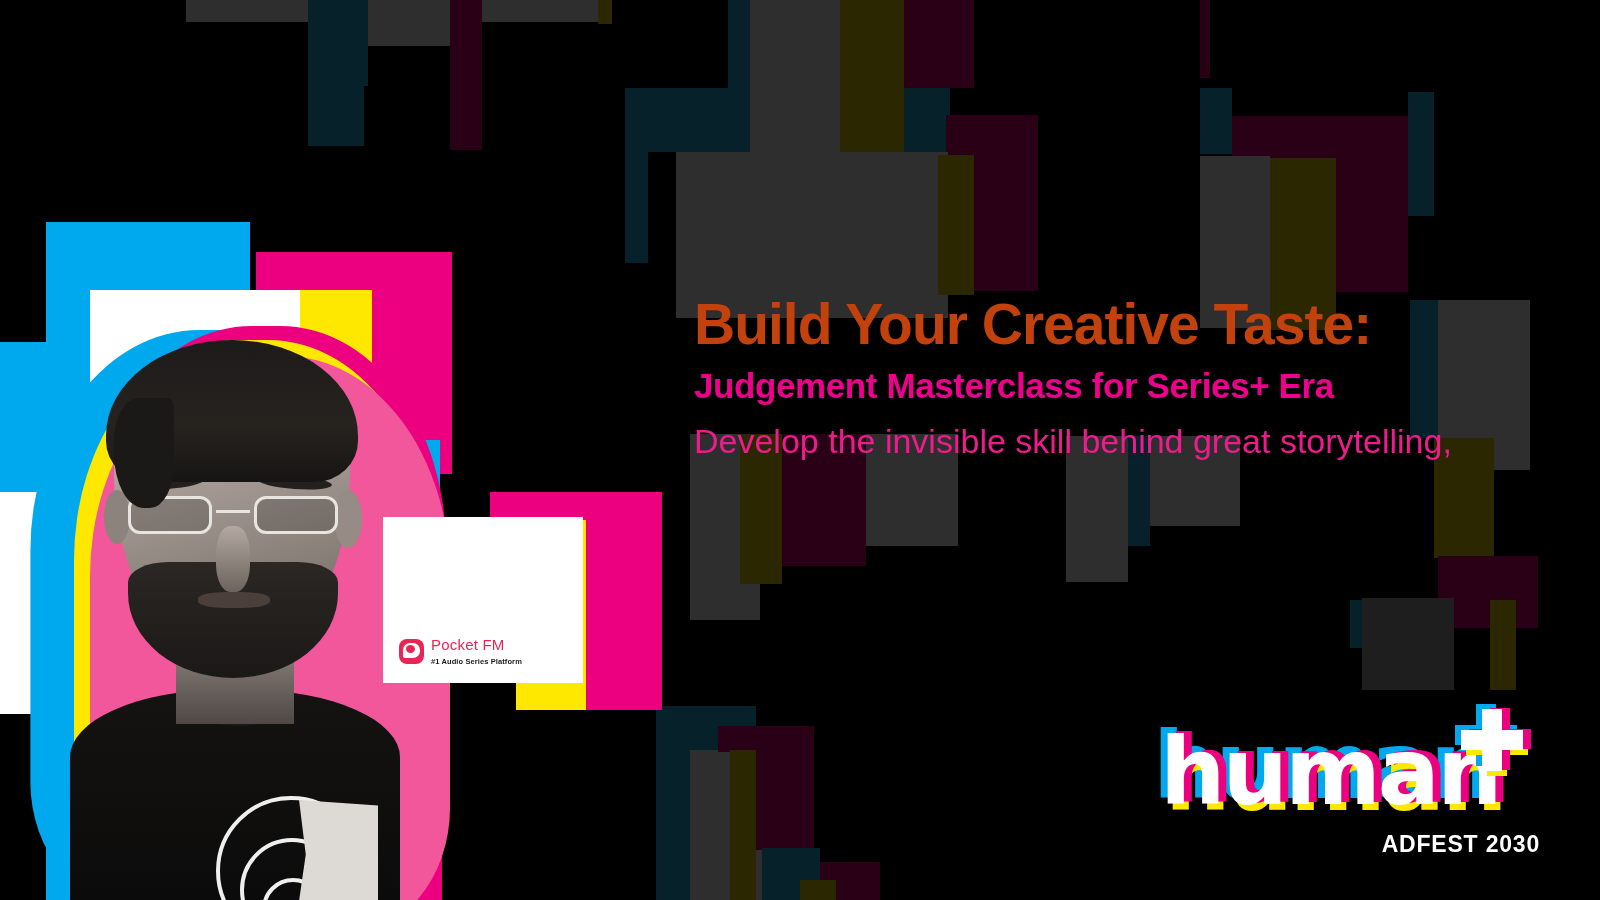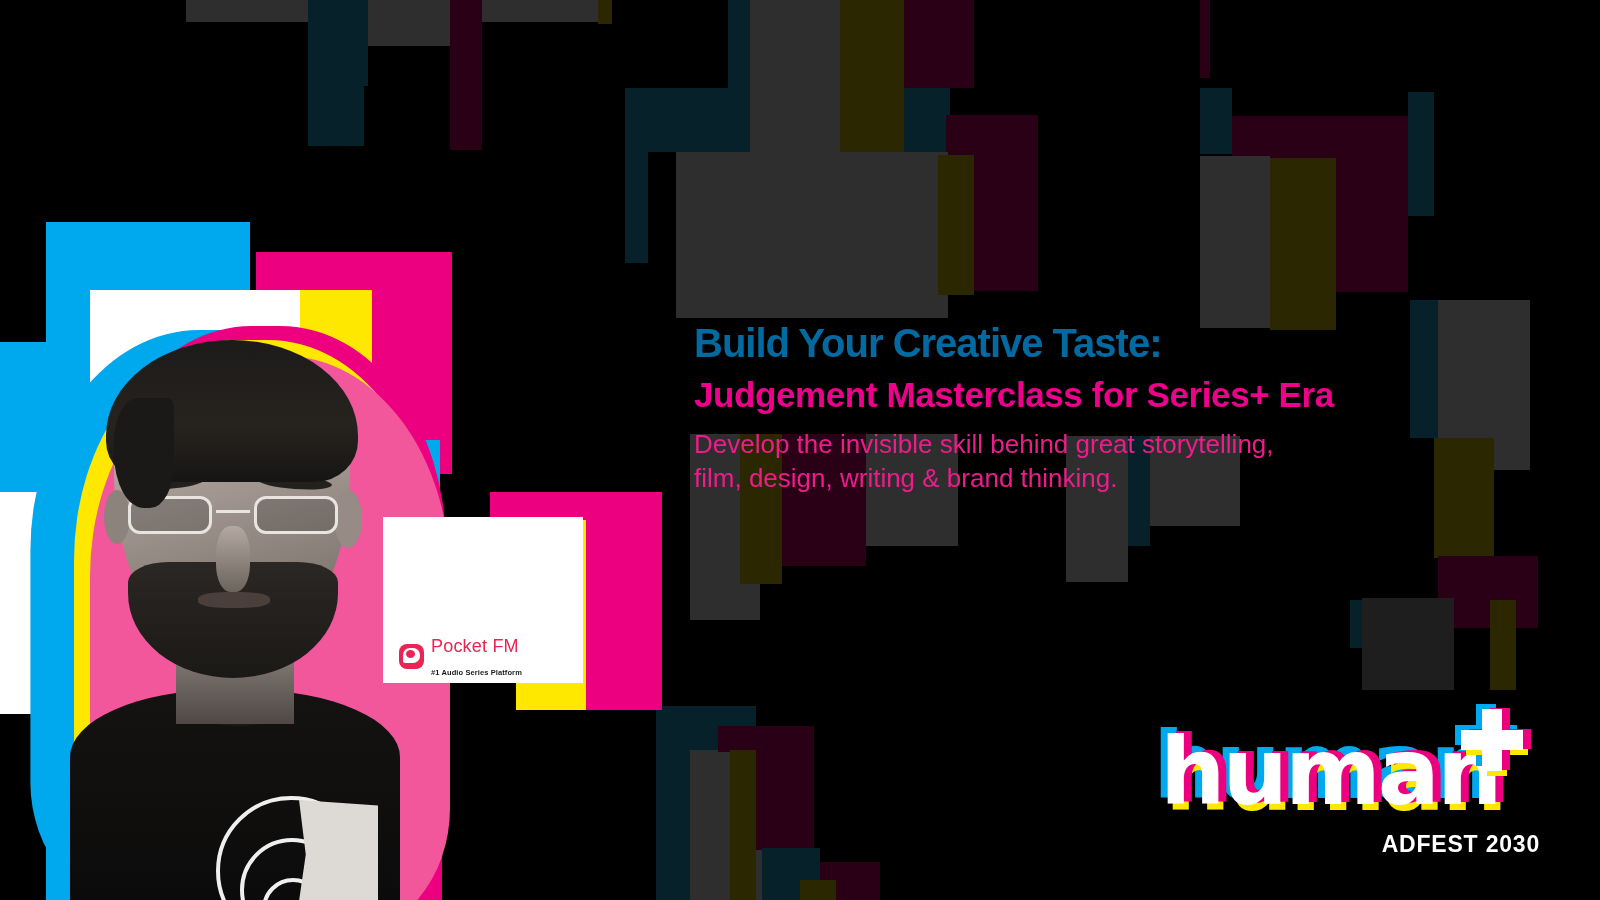--- a/index.html
+++ b/index.html
@@ -86,39 +86,39 @@
   #pfm-icon{ width:25px; height:25px; border-radius:8px; background:#E82554; position:relative; }
   #pfm-icon .bubble{
     position:absolute; left:4px; top:4px; width:17px; height:15px;
     background:#ffffff; border-radius:7px 7px 7px 2px;
   }
   #pfm-icon .bubble:after{
     content:""; position:absolute; left:3px; top:2px; width:9px; height:8px;
     background:#E82554; border-radius:50%;
   }
   #pfm-text{ line-height:1; }
-  #pfm-name{ font-size:18px; font-weight:400; color:#E82554; letter-spacing:.2px; }
-  #pfm-tag{ font-size:7.5px; font-weight:600; color:#1a1a1a; margin-top:14px; letter-spacing:.1px; }
+  #pfm-name{ font-size:15px; font-weight:400; color:#E82554; letter-spacing:.2px; }
+  #pfm-tag{ font-size:7.5px; font-weight:600; color:#1a1a1a; margin-top:6px; letter-spacing:.1px; }
 
   
   #copy { position:absolute; left:694px; top:282px; width:870px; }
   #kicker{
     display:inline-block; color:#ffffff; font-size:25px; font-weight:700;
     letter-spacing:.6px; line-height:1.1;
   }
   #headline{
-    color:#0369a1; font-size:40px; font-weight:700; letter-spacing:-1px;
-    line-height:1.08; margin-top:40px; white-space:nowrap;
+    color:#c2410c; font-size:57px; font-weight:700; letter-spacing:-1px;
+    line-height:1.08; margin-top:12px; white-space:nowrap;
   }
   #subheadline{
     color:#EC008C; font-size:35px; font-weight:700; letter-spacing:-.4px;
     line-height:1.12; margin-top:10px; white-space:nowrap;
   }
   #deck{
-    color:#EC1C8C; font-size:26px; font-weight:400; line-height:1.3;
+    color:#EC1C8C; font-size:34px; font-weight:400; line-height:1.3;
     margin-top:14px;
   }
 
   
   #logo{ position:absolute; left:1160px; top:725px; width:380px; height:145px; }
   #wordmark{ position:relative; height:96px; }
   .wm{
     position:absolute; left:0; top:0; font-size:92px; font-weight:700;
     letter-spacing:-3px; line-height:96px; font-family:"DejaVu Sans", sans-serif;
   }
@@ -257,21 +257,20 @@
         </div>
       </div>
     </div>
   </div>
 
   <div id="copy">
     <div id="headline">Build Your Creative Taste:</div>
     <div id="subheadline">Judgement Masterclass for Series+ Era</div>
     <div id="deck">
       <div>Develop the invisible skill behind great storytelling,</div>
-      <div>film, design, writing &amp; brand thinking.</div>
     </div>
   </div>
 
   <div id="logo">
     <div id="wordmark">
       <span class="wm cy">human</span>
       <span class="wm ye">human</span>
       <span class="wm mg">human</span>
       <span class="wm wh">human</span>
       <span class="plus" id="plus-cy">

